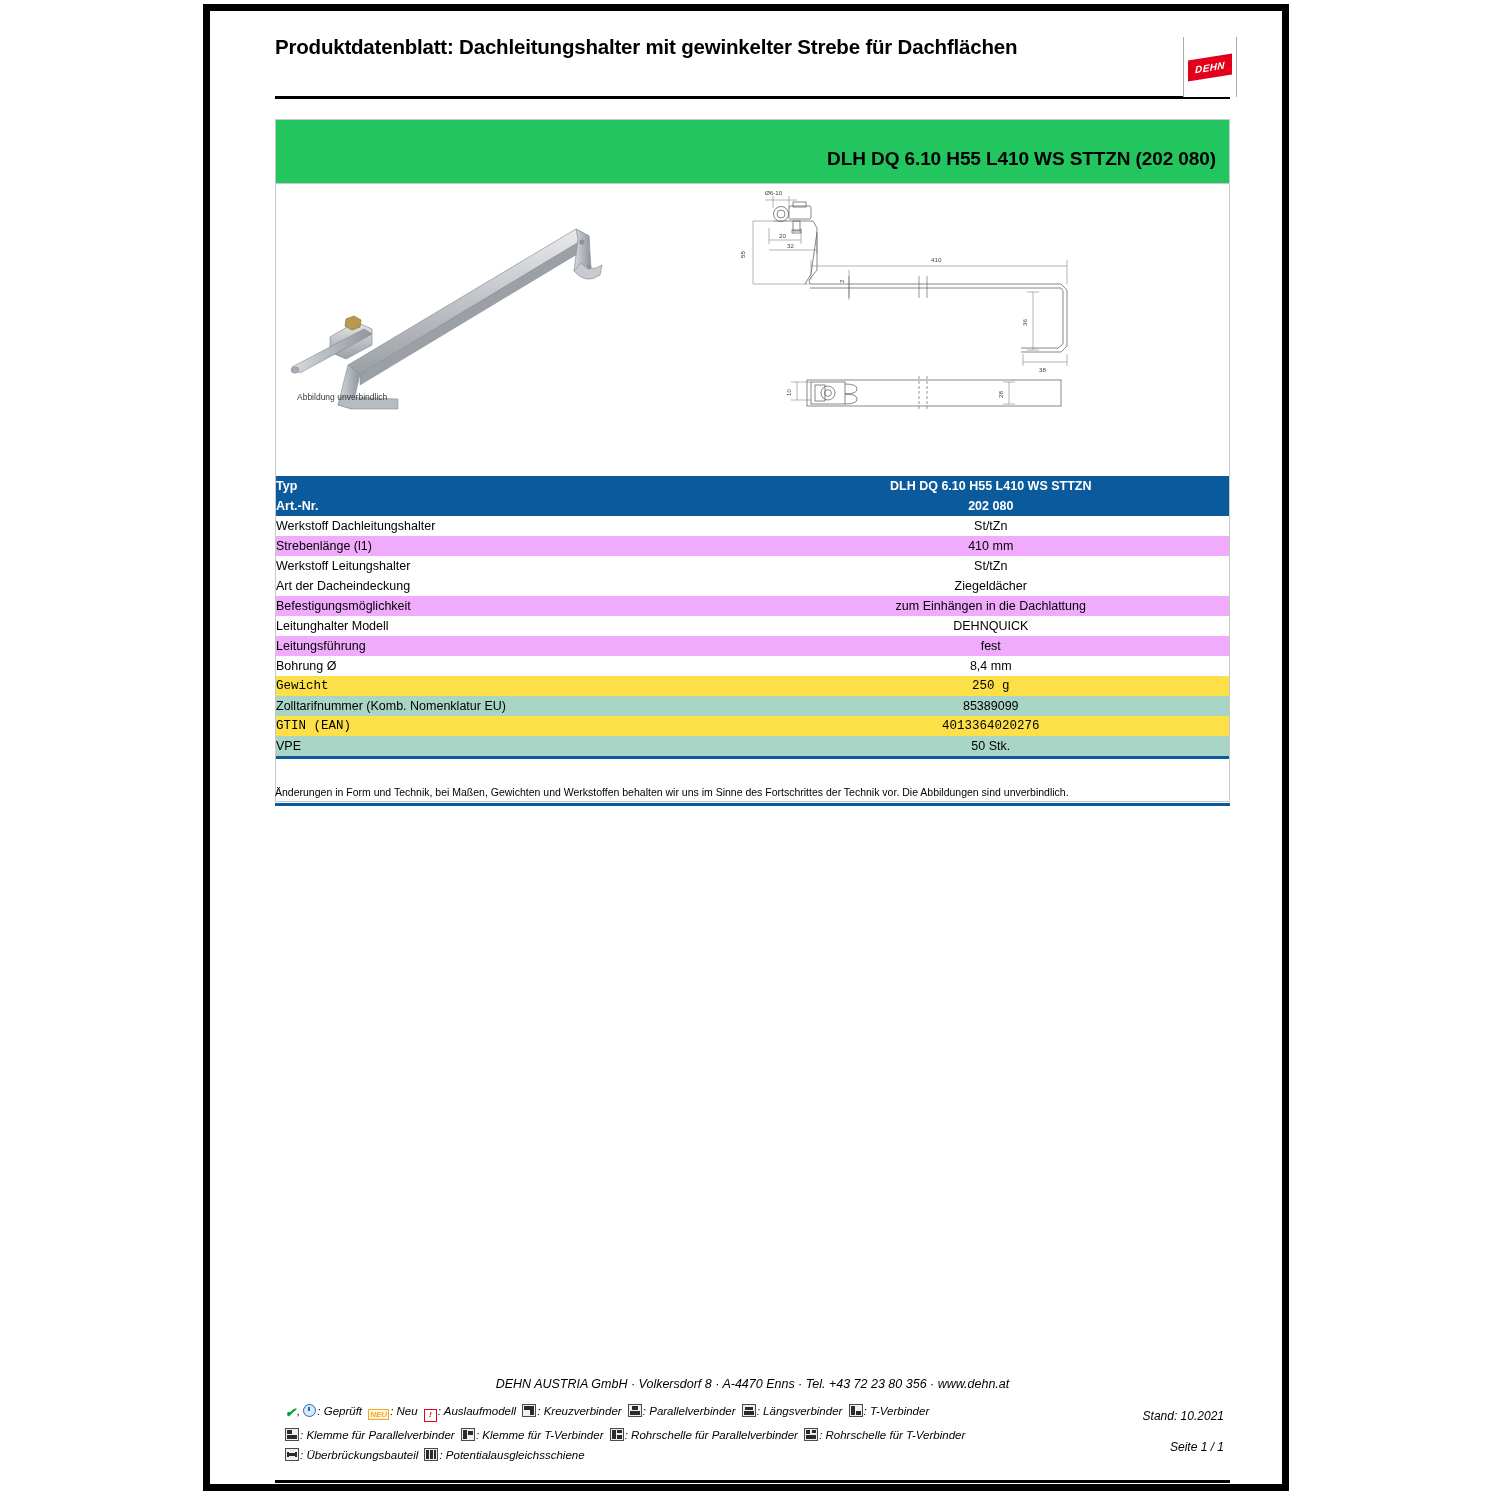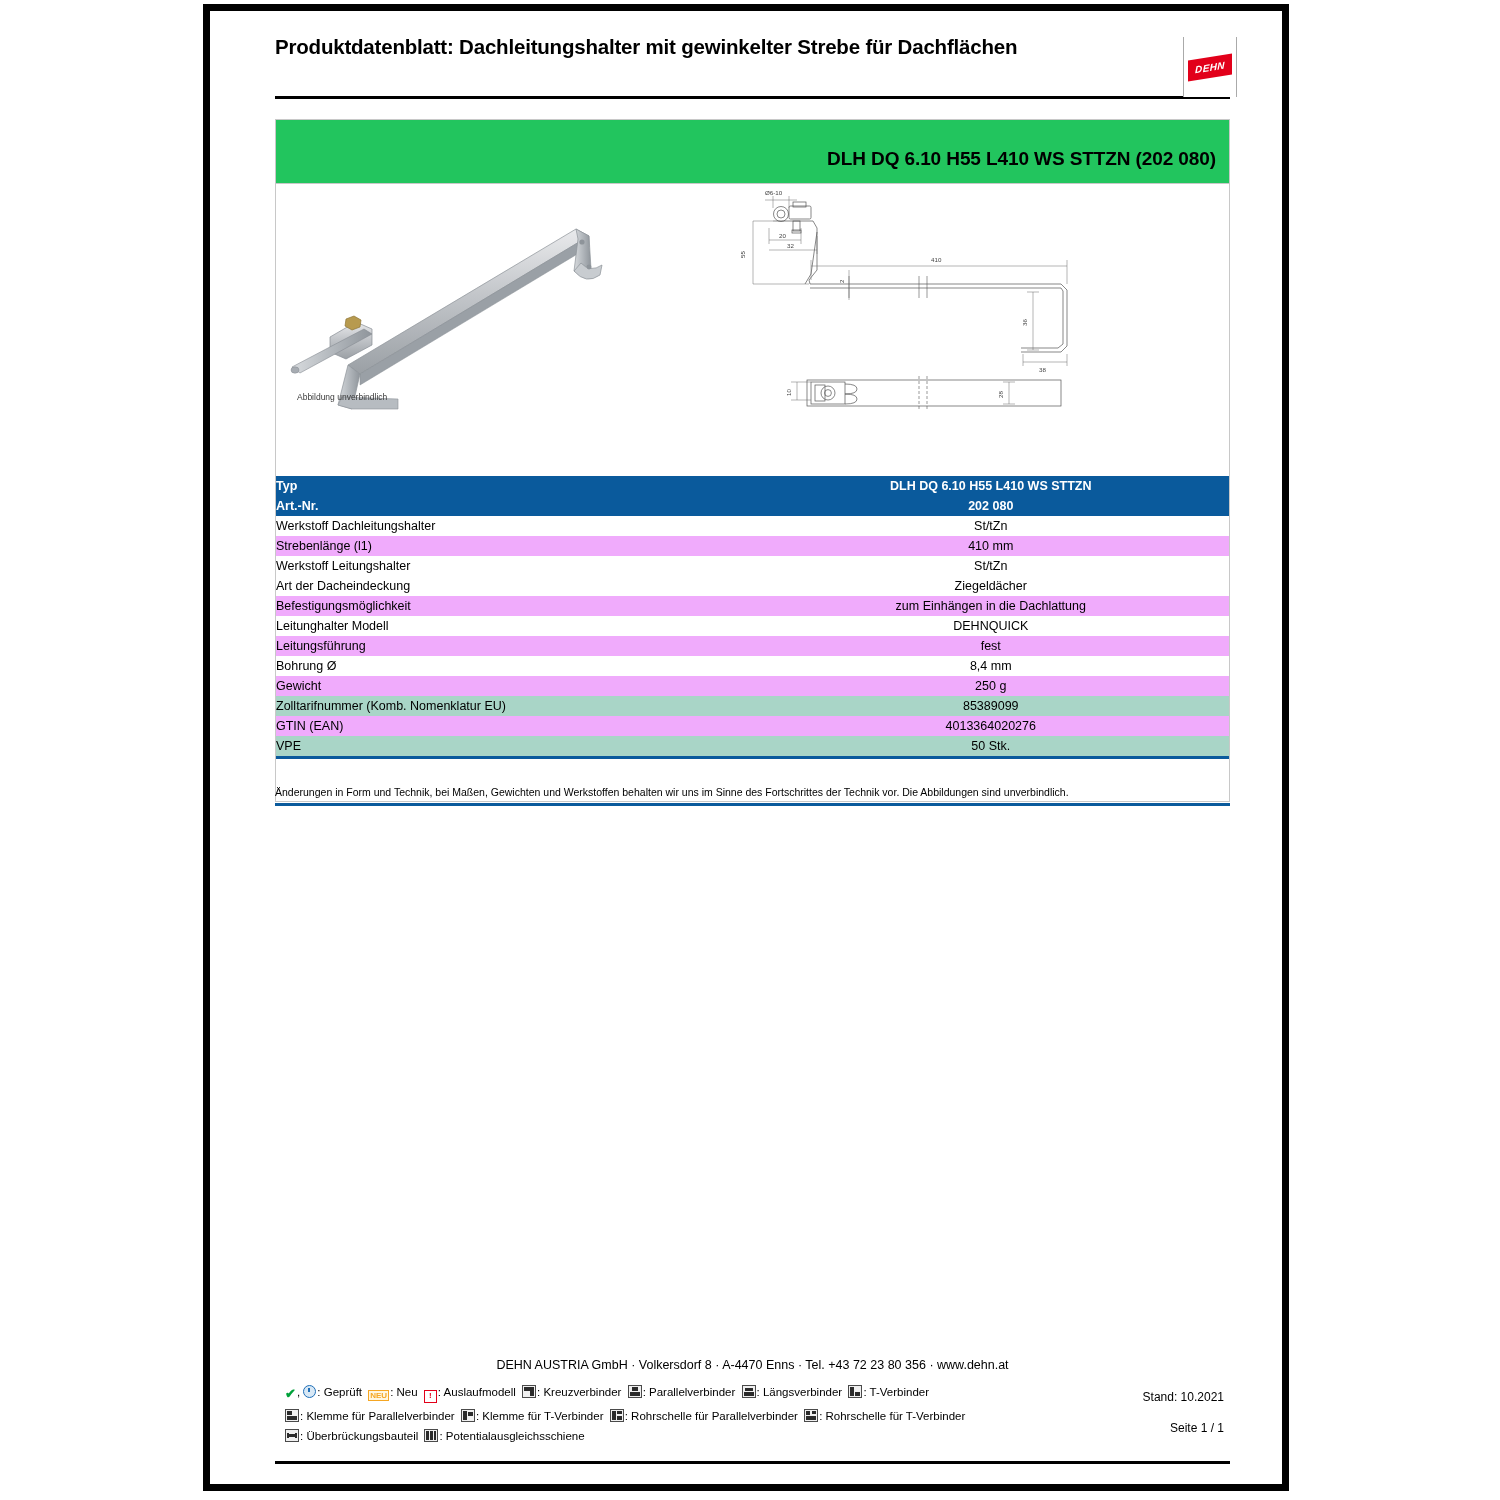--- a/index.html
+++ b/index.html
@@ -160,21 +160,21 @@
   .spec-row td {
     font-size: 12.5px;
     color: #000000;
     height: 20px;
     line-height: 20px;
   }
   .spec-row td.k { padding-left: 10px; text-align: left; }
   .spec-row td.v { text-align: center; padding-right: 130px; }
   .bg-white  td { background: #ffffff; }
   .bg-gray   td { background: #f0abfc; }
-  .bg-teal   td { background: #f0abfc; }
+  .bg-teal   td { background: #fde047; font-family: Liberation Mono, monospace; }
   .bg-teal2  td { background: #a9d5c7; }
 
   #table-bottom-rule {
     height: 3px;
     background: #0a5a9c;
     margin: 0;
   }
   #table-tail {
     height: 42px;
     background: #ffffff;
@@ -190,23 +190,24 @@
     font-size: 10.5px;
     color: #000000;
     padding-top: 2px;
     line-height: 1.3;
   }
 
   
   #doc-footer {
     position: absolute;
     left: 65px;
-    bottom: 20px;
+    bottom: 1px;
     width: 955px;
     height: 108px;
+    font-style: italic;
   }
   #footer-address {
     text-align: center;
     font-size: 12.5px;
     color: #000000;
     padding-top: 2px;
   }
   #legend-block {
     position: absolute;
     left: 10px;

